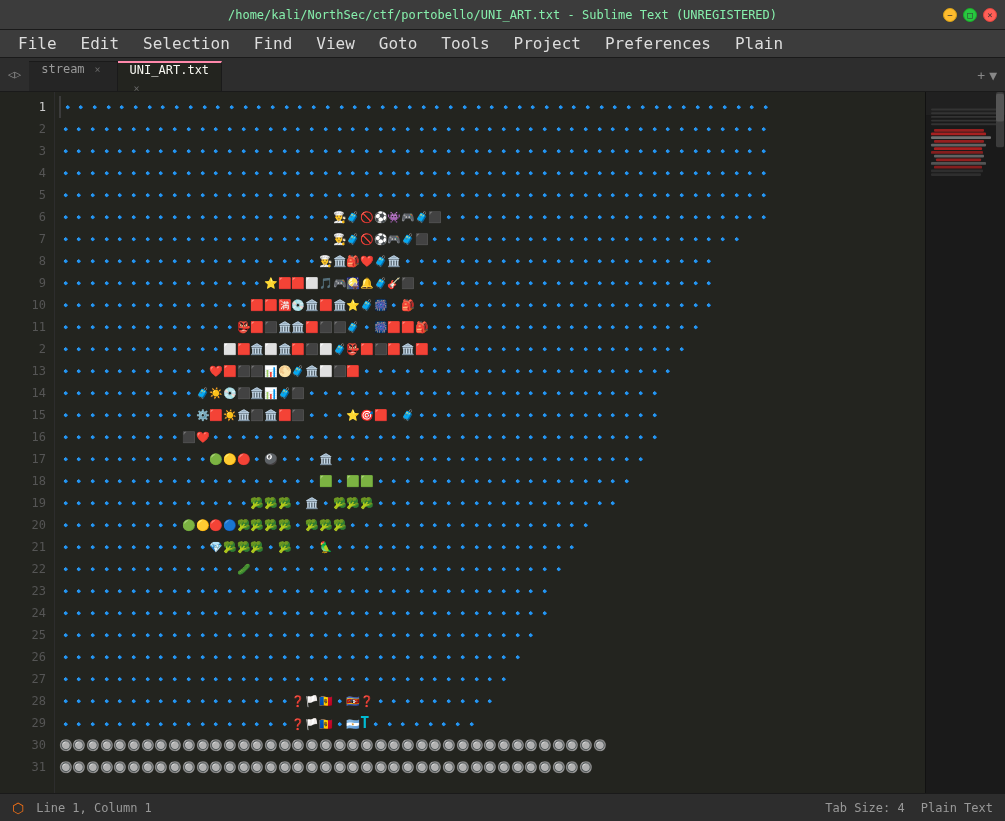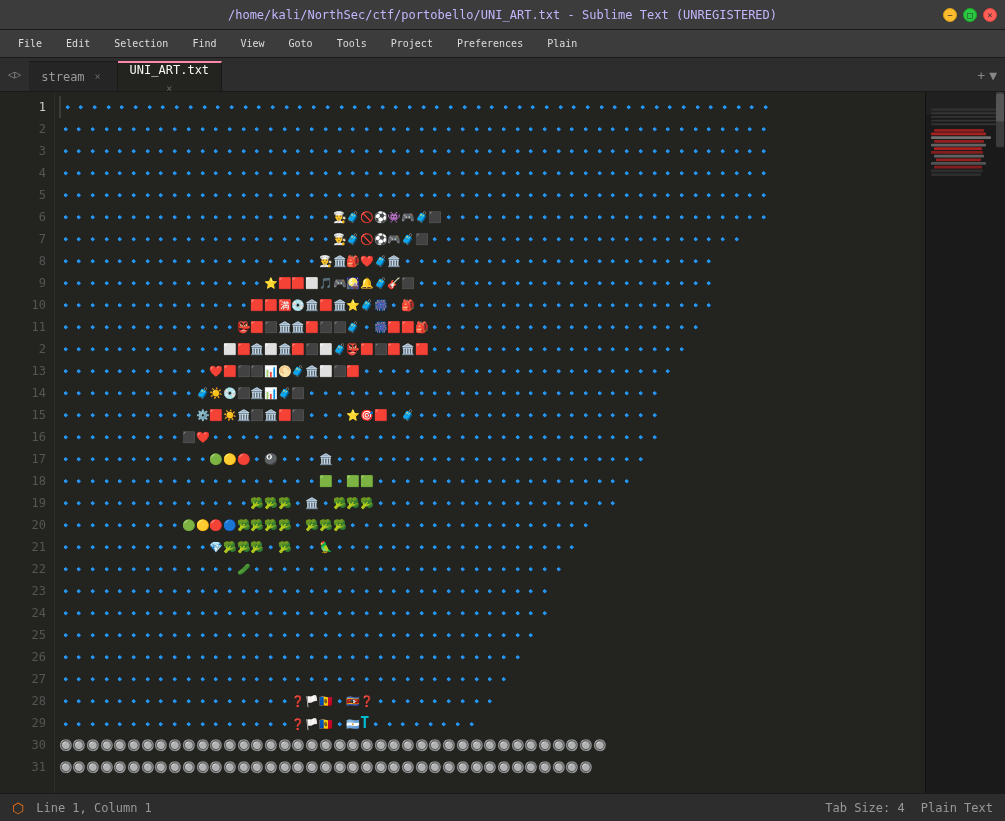--- a/index.html
+++ b/index.html
@@ -18,21 +18,21 @@
       background: #3c3c3c;
       height: 30px;
       display: flex;
       align-items: center;
       justify-content: center;
       position: relative;
       border-bottom: 1px solid #1a1a1a;
     }
     #title-bar .title-text {
       font-size: 12px;
-      color: #c4b5fd;
+      color: #86efac;
     }
     #title-bar .window-controls {
       position: absolute;
       right: 8px;
       top: 50%;
       transform: translateY(-50%);
       display: flex;
       gap: 6px;
     }
     .win-btn {
@@ -58,21 +58,21 @@
       height: 28px;
       display: flex;
       align-items: center;
       padding: 0 8px;
       gap: 4px;
       border-bottom: 1px solid #1a1a1a;
     }
     .menu-item {
       padding: 2px 10px;
       color: #ddd;
-      font-size: 10px;
+      font-size: 16px;
       cursor: pointer;
       border-radius: 3px;
     }
 
     
     #tab-bar {
       background: #2d2d2d;
       height: 34px;
       display: flex;
       align-items: flex-end;
@@ -83,21 +83,21 @@
       display: flex;
       align-items: center;
       padding: 0 8px;
       height: 34px;
       color: #888;
       font-size: 11px;
       cursor: pointer;
     }
     .tab {
       display: flex;
-      align-items: center;
+      align-items: flex-start;
       height: 30px;
       padding: 0 12px;
       font-size: 12px;
       color: #999;
       background: #252525;
       border-right: 1px solid #1a1a1a;
       border-top: 1px solid #1a1a1a;
       cursor: pointer;
       gap: 6px;
     }

